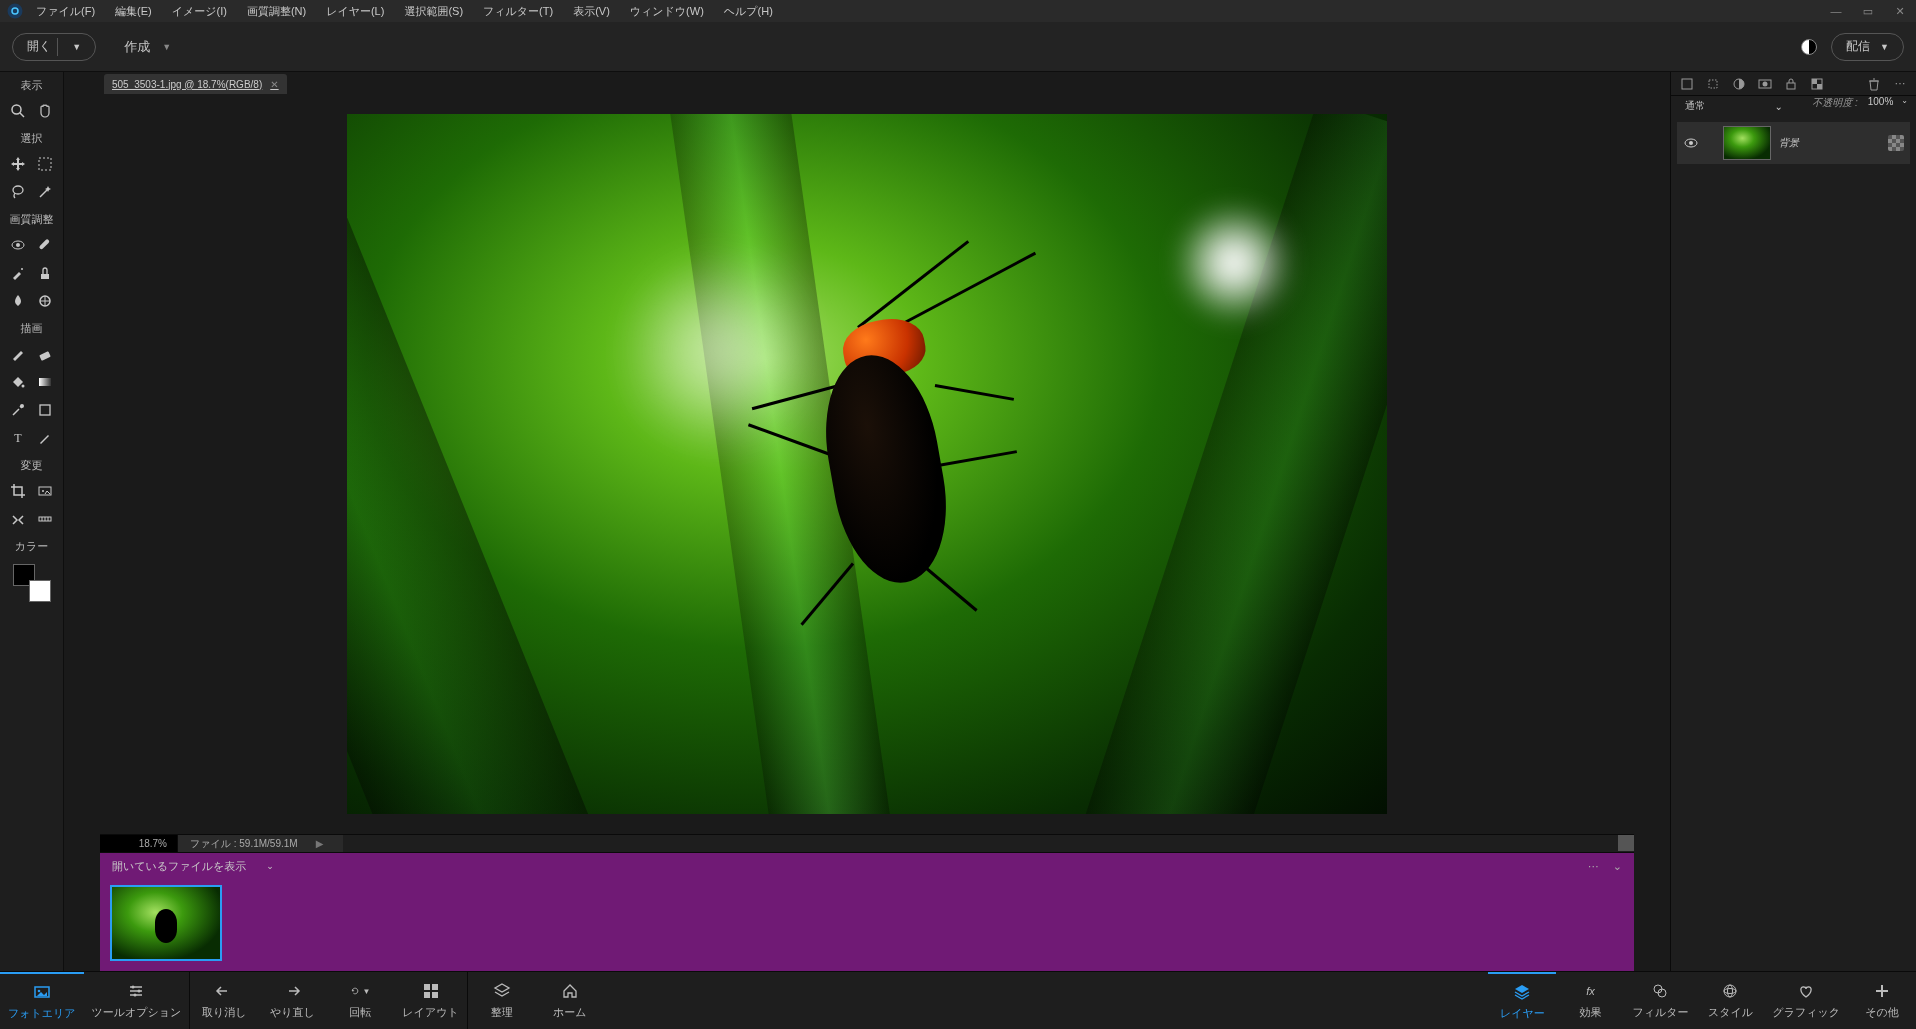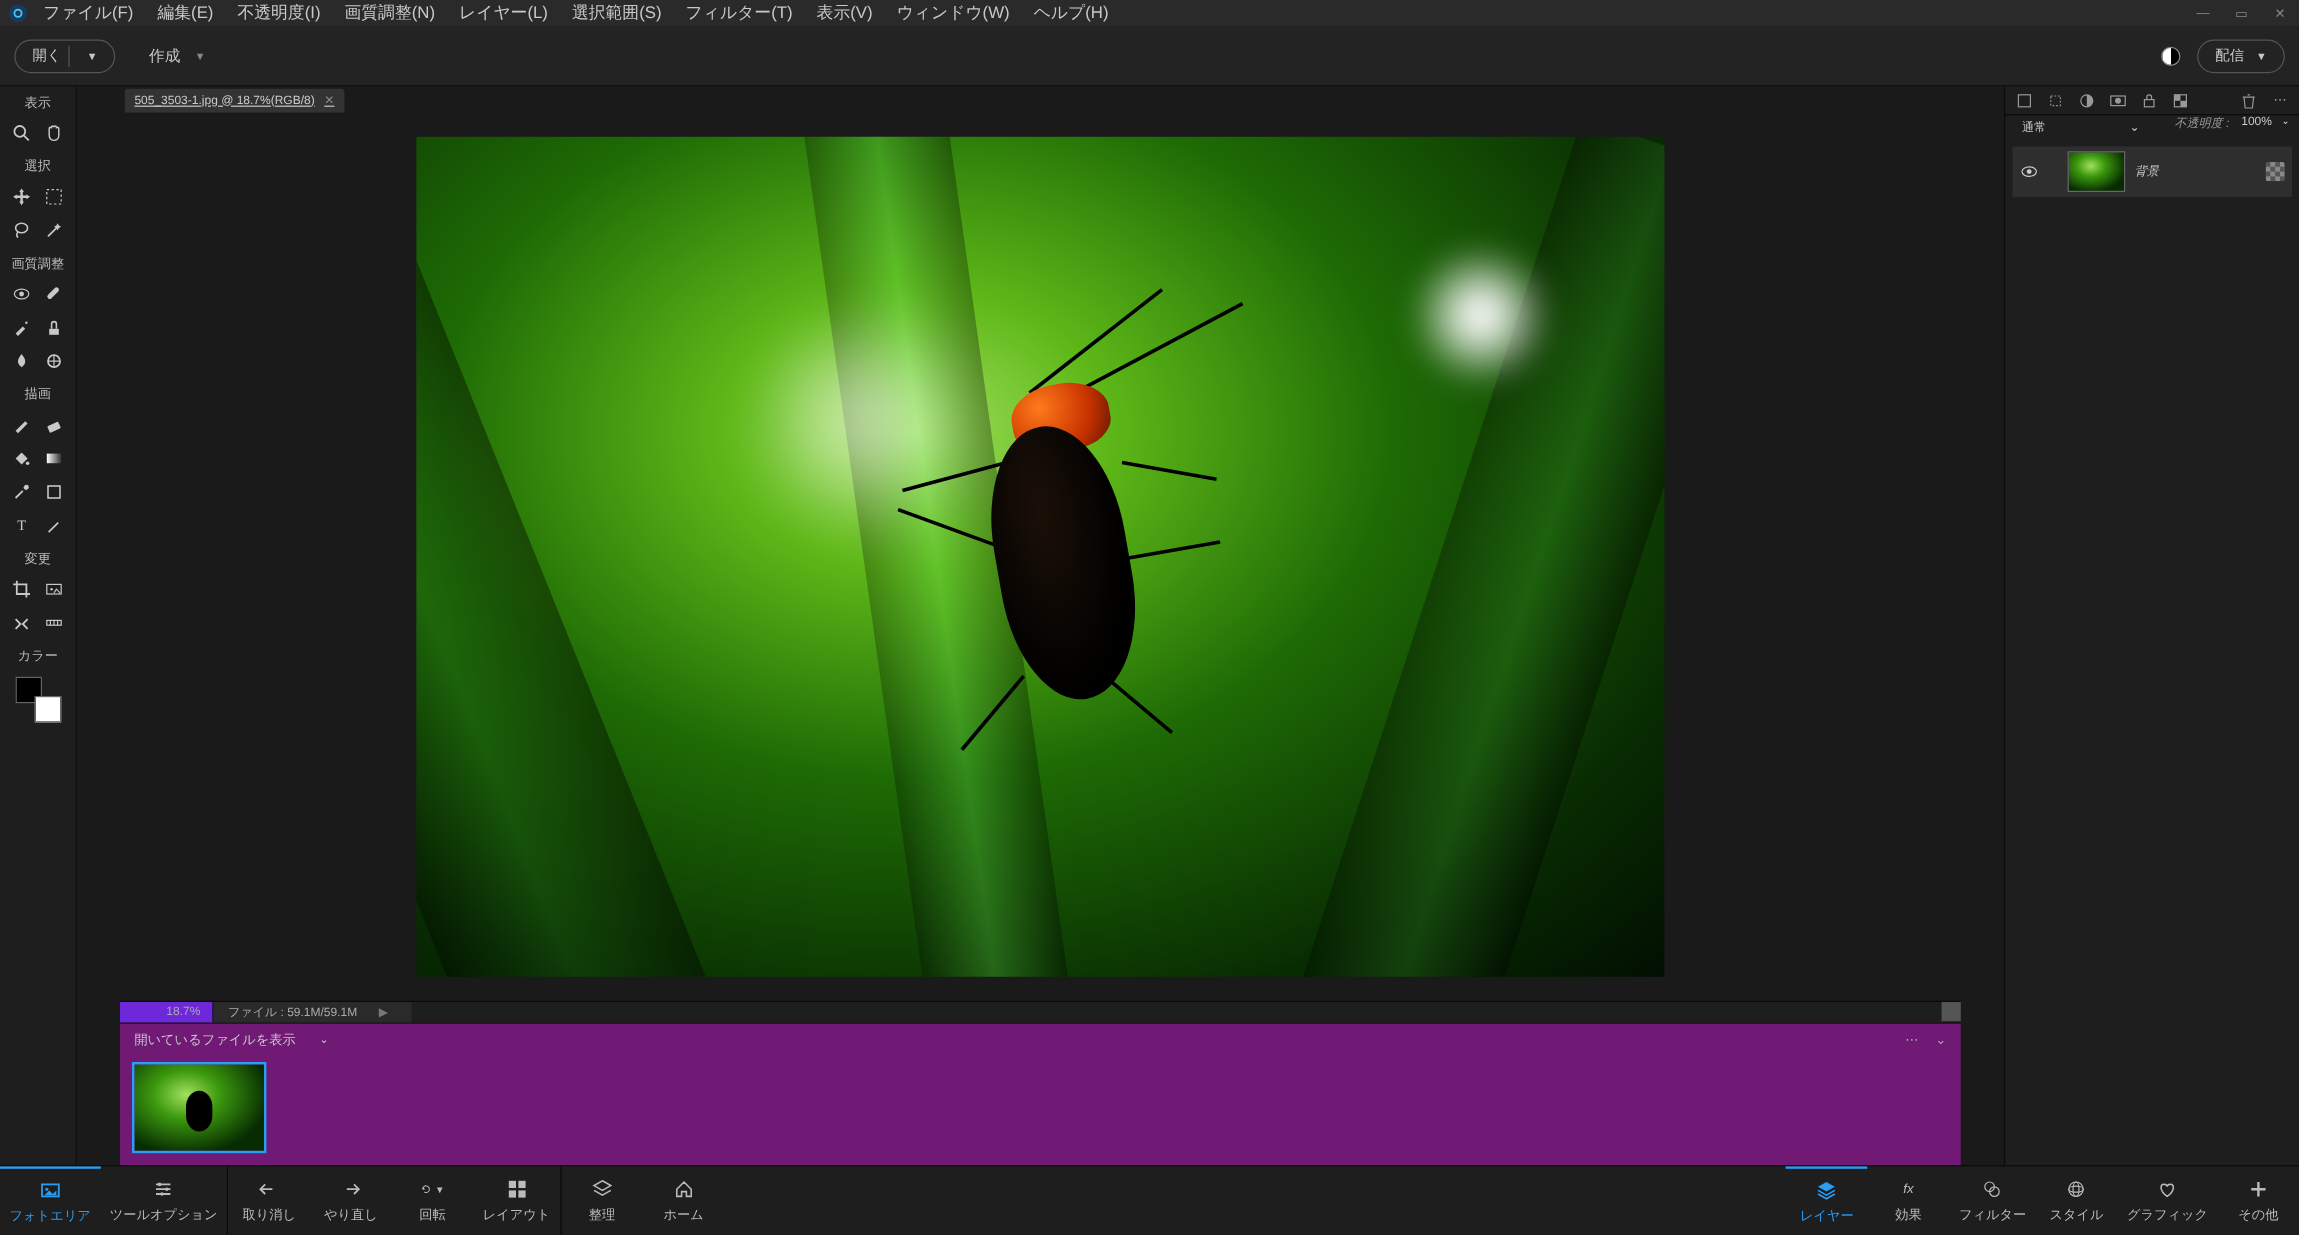--- a/index.html
+++ b/index.html
@@ -31,21 +31,21 @@
   align-items: center;
   justify-content: center;
 }
 .app-icon svg { width: 18px; height: 18px; }
 .menu-item {
   padding: 0 10px;
   height: 100%;
   display: flex;
   align-items: center;
   cursor: pointer;
-  font-size: 14px;
+  font-size: 11px;
 }
 .window-controls {
   position: absolute;
   right: 0;
   top: 0;
   display: flex;
   height: 22px;
 }
 .win-btn {
   width: 32px;
@@ -286,21 +286,21 @@
   align-items: center;
   font-size: 10px;
   color: #aaa;
   border-top: 1px solid #0a0a0a;
   position: relative;
 }
 .status-zoom {
   width: 78px;
   text-align: right;
   padding-right: 10px;
-  background: #6d28d9;
+  background: #000000;
   height: 100%;
   display: flex;
   align-items: center;
   justify-content: flex-end;
   border-right: 1px solid #0a0a0a;
 }
 .status-file {
   padding: 0 20px 0 12px;
   background: #2a2a2a;
   height: 100%;
@@ -461,21 +461,21 @@
 
 <div class="menubar">
   <div class="app-icon">
     <svg viewBox="0 0 24 24">
         <circle cx="12" cy="12" r="10" fill="#1a3a5c"></circle>
         <circle cx="12" cy="12" r="4" fill="none" stroke="#4ac6ff" stroke-width="2"></circle>
       </svg>
   </div>
   <div class="menu-item">ファイル(F)</div>
   <div class="menu-item">編集(E)</div>
-  <div class="menu-item">不透明度(I)</div>
+  <div class="menu-item">イメージ(I)</div>
   <div class="menu-item">画質調整(N)</div>
   <div class="menu-item">レイヤー(L)</div>
   <div class="menu-item">選択範囲(S)</div>
   <div class="menu-item">フィルター(T)</div>
   <div class="menu-item">表示(V)</div>
   <div class="menu-item">ウィンドウ(W)</div>
   <div class="menu-item">ヘルプ(H)</div>
   <div class="window-controls">
     <div class="win-btn">—</div>
     <div class="win-btn">▭</div>

